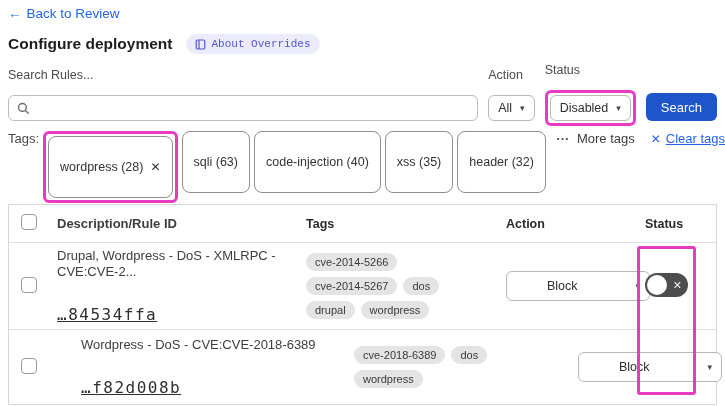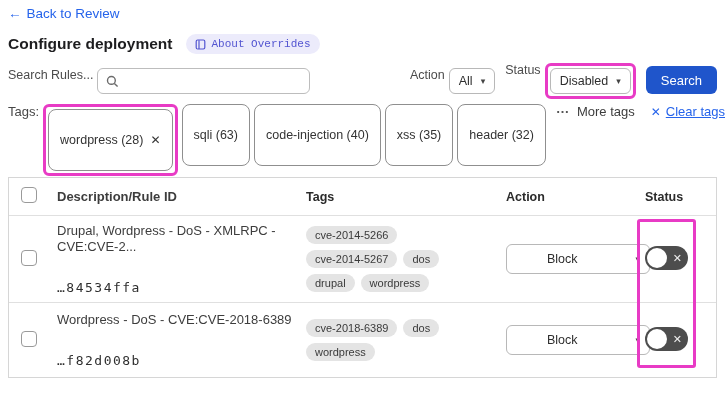--- a/index.html
+++ b/index.html
@@ -23,21 +23,21 @@
   .title-row { display: flex; align-items: center; gap: 14px; margin-top: 13px; }
   .page-title { font-size: 15.5px; font-weight: bold; color: #1d1d1f; }
   .about-badge {
     display: inline-flex; align-items: center; gap: 5px;
     background: #ecebfb; color: #5355d1;
     font-size: 11px; padding: 4px 9px; border-radius: 10px; cursor: pointer; font-family: Liberation Mono, monospace;
   }
 
   
   .filter-row { display: flex; align-items: flex-end; gap: 10px; margin-top: 9px; }
-  .field-group { display: flex; flex-direction: row; gap: 4px; }
+  .field-group { display: flex; flex-direction: column; gap: 13px; }
   .field-label { font-size: 12.5px; color: #4b4b4b; }
   .search-group { flex: 1; }
   .search-input {
     display: flex; align-items: center; gap: 6px;
     height: 26px; border: 1px solid #bdbdbd; border-radius: 6px;
     padding: 0 8px; background: #fff;
   }
   .search-input input {
     border: none; outline: none; flex: 1; font-size: 13px;
     font-family: "Liberation Sans", sans-serif; background: transparent;
@@ -73,31 +73,31 @@
   .more-tags .dots { letter-spacing: 1px; font-weight: bold; color: #555; }
   .clear-tags { display: inline-flex; align-items: center; gap: 5px; margin-left: 12px; cursor: pointer; white-space: nowrap; }
   .clear-tags .x { color: #2563eb; font-size: 12px; }
   .clear-tags .txt { color: #2563eb; text-decoration: underline; font-size: 13px; }
 
   
   .rules-table { position: relative; margin-top: 37px; border: 1px solid #d6d6d6; background: #fff; }
   .trow { display: grid; grid-template-columns: 40px 257px 200px 133px 1fr; align-items: center; }
   .thead { height: 38px; font-weight: bold; font-size: 12.5px; color: #2b2b2b; border-bottom: 1px solid #e0e0e0; }
   .row-1 { height: 87px; border-bottom: 1px solid #e0e0e0; }
-  .row-2 { height: 74px; }
+  .row-2 { height: 74px; gap: 24px; }
   .c-check { padding-left: 12px; }
   .checkbox {
     display: inline-block; width: 16px; height: 16px;
     border: 1.5px solid #9a9a9a; border-radius: 4px; background: #fff; cursor: pointer;
   }
   .c-desc { padding-left: 8px; padding-right: 14px; font-size: 13px; color: #3d3d3d; }
   .desc-line { line-height: 16px; }
   .rule-id {
-    font-family: "DejaVu Sans Mono", monospace; font-size: 13px;
-    letter-spacing: 1.5px; color: #2f2f2f; margin-top: 25px;
+    font-family: "DejaVu Sans Mono", monospace; font-size: 16px;
+    letter-spacing: 1.5px; color: #2f2f2f; margin-top: 25px; text-decoration: underline;
   }
   .c-tags { display: flex; flex-wrap: wrap; gap: 6px; padding-right: 14px; align-content: center; }
   .badge {
     background: #e4e4e4; color: #3a3a3a; border-radius: 9px;
     padding: 3px 9px; font-size: 11px; white-space: nowrap;
   }
   .c-action .select { width: 144px; height: 30px; padding-left: 40px; }
   .c-status { padding-left: 6px; }
   .toggle {
     position: relative; width: 43px; height: 24px; background: #4d4d4d;

